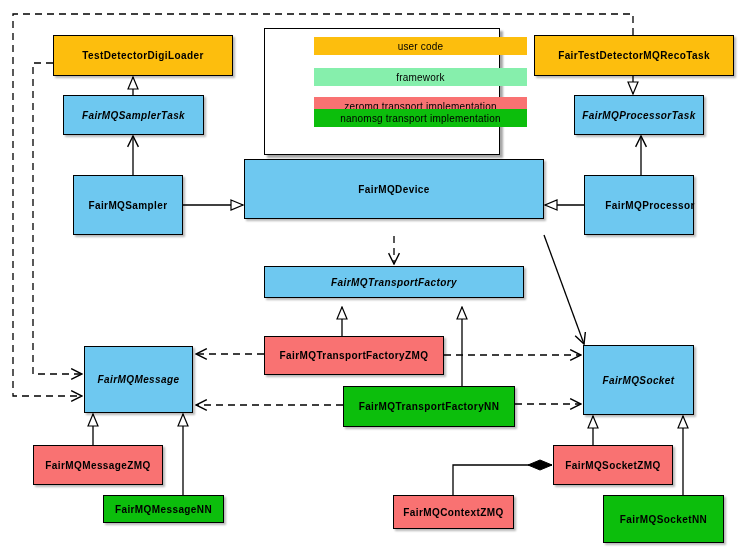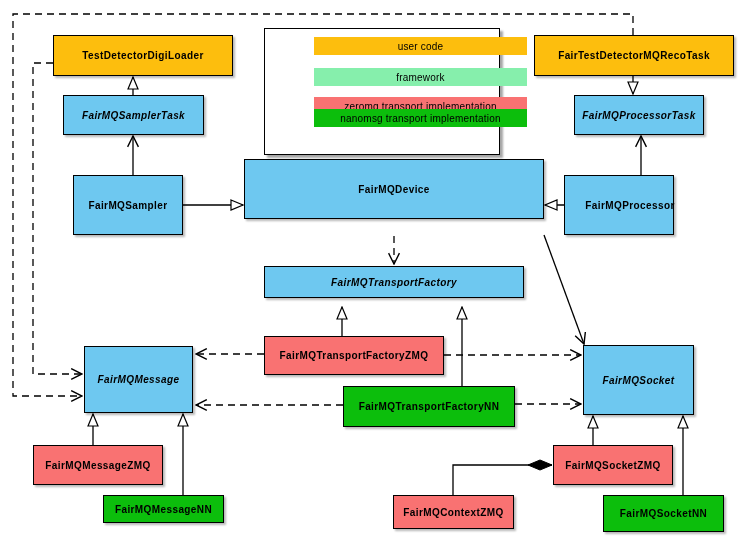--- a/index.html
+++ b/index.html
@@ -79,21 +79,21 @@
   <div class="node" style="left: 53px; top: 35px; width: 180px; height: 41px; background-color: rgb(253, 190, 13);">TestDetectorDigiLoader</div>
 
   <div class="node" style="left: 534px; top: 35px; width: 200px; height: 41px; background-color: rgb(253, 190, 13);">FairTestDetectorMQRecoTask</div>
 
   <div class="node abstract" style="left: 63px; top: 95px; width: 141px; height: 40px; background-color: rgb(110, 200, 240);">FairMQSamplerTask</div>
 
   <div class="node abstract" style="left: 574px; top: 95px; width: 130px; height: 40px; background-color: rgb(110, 200, 240);">FairMQProcessorTask</div>
 
   <div class="node" style="left: 73px; top: 175px; width: 110px; height: 60px; background-color: rgb(110, 200, 240);">FairMQSampler</div>
 
-  <div class="node" style="left: 564px; top: 175px; width: 110px; height: 60px; background-color: rgb(110, 200, 240); padding-left: 22px;">FairMQProcessor</div>
+  <div class="node" style="left: 584px; top: 175px; width: 110px; height: 60px; background-color: rgb(110, 200, 240); padding-left: 22px;">FairMQProcessor</div>
 
   <div class="node" style="left: 244px; top: 159px; width: 300px; height: 60px; background-color: rgb(110, 200, 240);">FairMQDevice</div>
 
   <div class="node abstract" style="left: 264px; top: 266px; width: 260px; height: 32px; background-color: rgb(110, 200, 240);">FairMQTransportFactory</div>
 
   <div class="node" style="left: 264px; top: 336px; width: 180px; height: 39px; background-color: rgb(249, 114, 114);">FairMQTransportFactoryZMQ</div>
 
   <div class="node" style="left: 343px; top: 386px; width: 172px; height: 41px; background-color: rgb(12, 190, 12);">FairMQTransportFactoryNN</div>
 
   <div class="node abstract" style="left: 84px; top: 346px; width: 109px; height: 67px; background-color: rgb(110, 200, 240);">FairMQMessage</div>
@@ -101,15 +101,15 @@
   <div class="node abstract" style="left: 583px; top: 345px; width: 111px; height: 70px; background-color: rgb(110, 200, 240);">FairMQSocket</div>
 
   <div class="node" style="left: 33px; top: 445px; width: 130px; height: 40px; background-color: rgb(249, 114, 114);">FairMQMessageZMQ</div>
 
   <div class="node" style="left: 103px; top: 495px; width: 121px; height: 28px; background-color: rgb(12, 190, 12);">FairMQMessageNN</div>
 
   <div class="node" style="left: 393px; top: 495px; width: 121px; height: 34px; background-color: rgb(249, 114, 114);">FairMQContextZMQ</div>
 
   <div class="node" style="left: 553px; top: 445px; width: 120px; height: 40px; background-color: rgb(249, 114, 114);">FairMQSocketZMQ</div>
 
-  <div class="node" style="left: 603px; top: 495px; width: 121px; height: 37px; background-color: rgb(12, 190, 12);">FairMQSocketNN</div>
+  <div class="node" style="left: 603px; top: 495px; width: 121px; height: 48px; background-color: rgb(12, 190, 12);">FairMQSocketNN</div>
 
 </div>
 
 </body></html>

